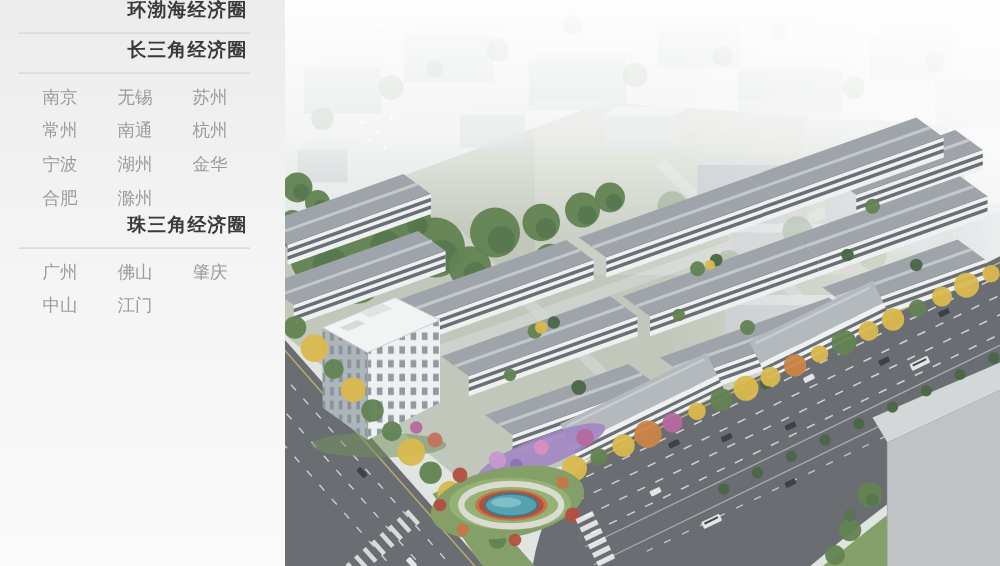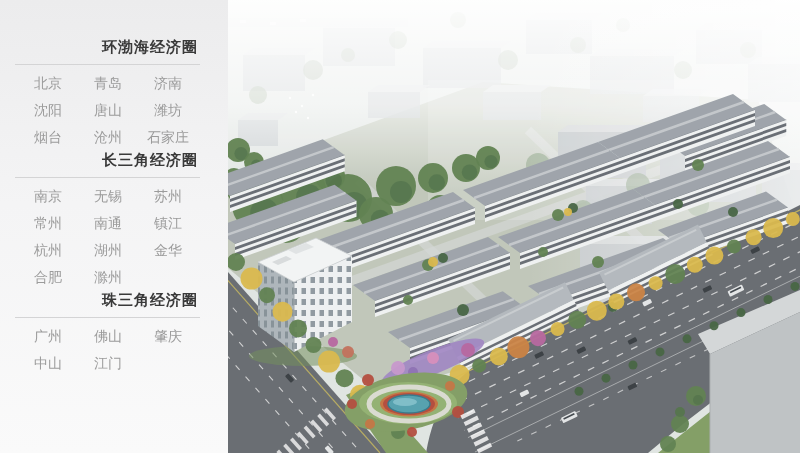--- a/index.html
+++ b/index.html
@@ -1,20 +1,19 @@
 <!DOCTYPE html>
 <html><head>
 <meta charset="utf-8">
 <style>
   html,body{margin:0;padding:0;background:#ffffff;font-family:"Liberation Sans","DejaVu Sans",sans-serif;}
   .app{position:relative;width:800px;height:453px;overflow:hidden;background:#fff;}
   .sidebar{
     position:absolute;left:0;top:0;width:228px;height:453px;box-sizing:border-box;
     background:linear-gradient(180deg,#ececed 0%,#f4f4f5 45%,#fafafa 100%);
-    padding-top:38px;
   }
   .zone-section{display:block;}
   .zone-section + .zone-section{}
   .zone-title{
     margin:0 30px 0 0;text-align:right;font-size:15px;line-height:17px;
     color:#3a3a3a;font-weight:bold;letter-spacing:1px;
   }
   .divider{height:0;border-top:1px solid #d4d4d5;margin:9px 28px 5px 15px;}
   .city-grid{display:grid;grid-template-columns:1fr 1fr 1fr;margin:0 30px 0 18px;}
   .city{
@@ -27,43 +26,32 @@
 </head>
 <body>
 
 <div class="app">
 
   <aside class="sidebar">
     <div id="sections">
         <section class="zone-section">
           <h3 class="zone-title">环渤海经济圈</h3>
           <div class="divider"></div>
-          <div class="city-grid">
-            <span class="city">北京</span>
-            <span class="city">青岛</span>
-            <span class="city">济南</span>
-            <span class="city">沈阳</span>
-            <span class="city">唐山</span>
-            <span class="city">潍坊</span>
-            <span class="city">烟台</span>
-            <span class="city">沧州</span>
-            <span class="city">石家庄</span>
-          </div>
         </section>
         <section class="zone-section">
           <h3 class="zone-title">长三角经济圈</h3>
           <div class="divider"></div>
           <div class="city-grid">
             <span class="city">南京</span>
             <span class="city">无锡</span>
             <span class="city">苏州</span>
             <span class="city">常州</span>
             <span class="city">南通</span>
-            <span class="city">镇江</span>
             <span class="city">杭州</span>
+            <span class="city">宁波</span>
             <span class="city">湖州</span>
             <span class="city">金华</span>
             <span class="city">合肥</span>
             <span class="city">滁州</span>
           </div>
         </section>
         <section class="zone-section">
           <h3 class="zone-title">珠三角经济圈</h3>
           <div class="divider"></div>
           <div class="city-grid">

